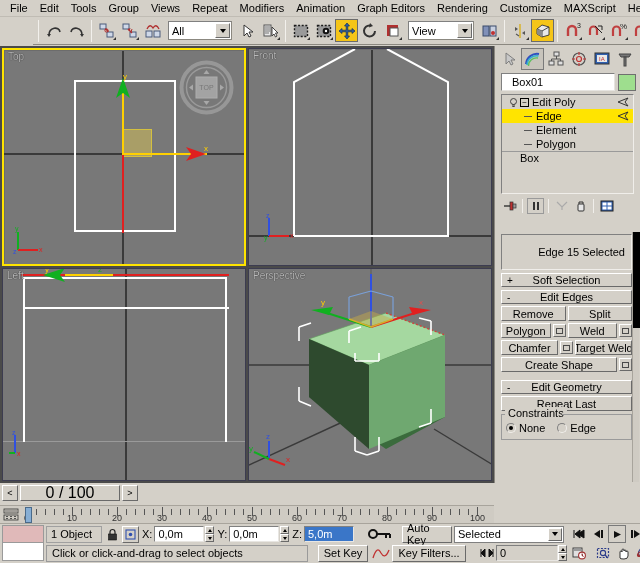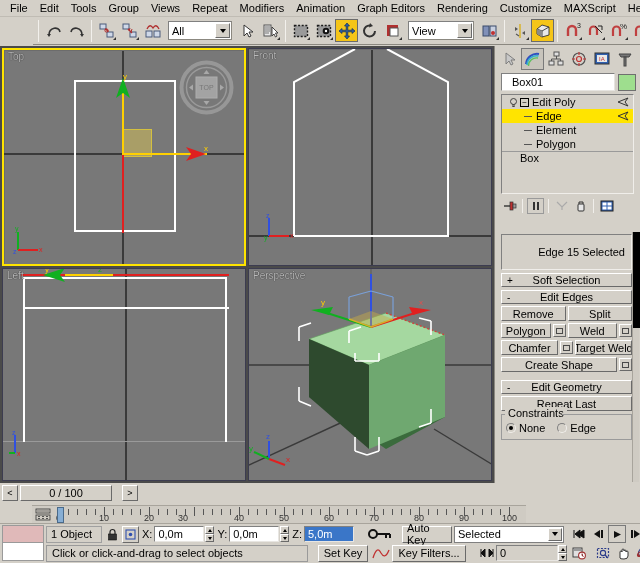--- a/index.html
+++ b/index.html
@@ -181,26 +181,26 @@
   .cp-vthumb { position:absolute; left:0; top:0; width:7px; height:96px; background:#000; }
 
   
   .timeslider-row { position:absolute; left:0; top:483px; width:494px; height:22px; background:#d4d0c8; }
   .ts-btn {
     position:absolute; width:16px; height:16px; top:2px; background:#d4d0c8;
     border:1px solid #fff; border-right-color:#6a6a6a; border-bottom-color:#6a6a6a;
     display:flex;align-items:center;justify-content:center; font-size:9px; color:#000;
   }
   .ts-field {
-    position:absolute; left:20px; top:2px; width:92px; height:16px;
+    position:absolute; left:20px; top:2px; width:100px; height:16px;
     background:#d4d0c8; border:1px solid #fff; border-right-color:#6a6a6a; border-bottom-color:#6a6a6a;
-    display:flex; align-items:center; justify-content:center; font-size:11px; color:#000;
+    display:flex; align-items:center; justify-content:center; font-size:16px; color:#000;
   }
   .trackbar { position:absolute; left:0; top:505px; width:494px; height:18px; background:#cfcbc3;
-              border-top:1px solid #a8a49c;margin-left:32px; }
+              border-top:1px solid #a8a49c; }
   .tb-ruler { position:absolute; left:24px; top:0; width:470px; height:18px; }
   .tick { position:absolute; background:#555; width:1px; }
   .ticklbl { position:absolute; font-size:9px; color:#333; top:7px; }
   .tb-cursor { position:absolute; left:25px; top:1px; width:7px; height:16px; background:#87aed4; border:1px solid #4a6a8a;}
 
   
   .statusbar { position:absolute; left:0; top:523px; width:640px; height:40px; background:#d4d0c8; border-top:1px solid #a8a49c;}
   .mini-listener { position:absolute; left:2px; top:1px; width:42px; height:36px; }
   .ml-top { width:42px; height:18px; background:#e0b9b9; border:1px solid #9a9a9a; }
   .ml-bot { width:42px; height:18px; background:#ffffff; border:1px solid #9a9a9a; border-top:none;}
@@ -826,21 +826,21 @@
       <div class="tick" style="left:408px;top:1px;height:9px;"></div>
       <div class="tick" style="left:417px;top:3px;height:6px;"></div>
         <div class="tick" style="left:426px;top:3px;height:6px;"></div>
       <div class="tick" style="left:435px;top:3px;height:6px;"></div>
         <div class="tick" style="left:444px;top:3px;height:6px;"></div>
       <div class="tick" style="left:453px;top:1px;height:9px;"></div>
 
       <span class="ticklbl" style="left:0px;">0</span>
       <span class="ticklbl" style="left:43px;">10</span>
       <span class="ticklbl" style="left:88px;">20</span>
-      <span class="ticklbl" style="left:122px;">30</span>
+      <span class="ticklbl" style="left:133px;">30</span>
       <span class="ticklbl" style="left:178px;">40</span>
       <span class="ticklbl" style="left:223px;">50</span>
       <span class="ticklbl" style="left:268px;">60</span>
       <span class="ticklbl" style="left:313px;">70</span>
       <span class="ticklbl" style="left:358px;">80</span>
       <span class="ticklbl" style="left:403px;">90</span>
       <span class="ticklbl" style="left:446px;">100</span>
     </div>
     <div class="tb-cursor"></div>
   </div>

